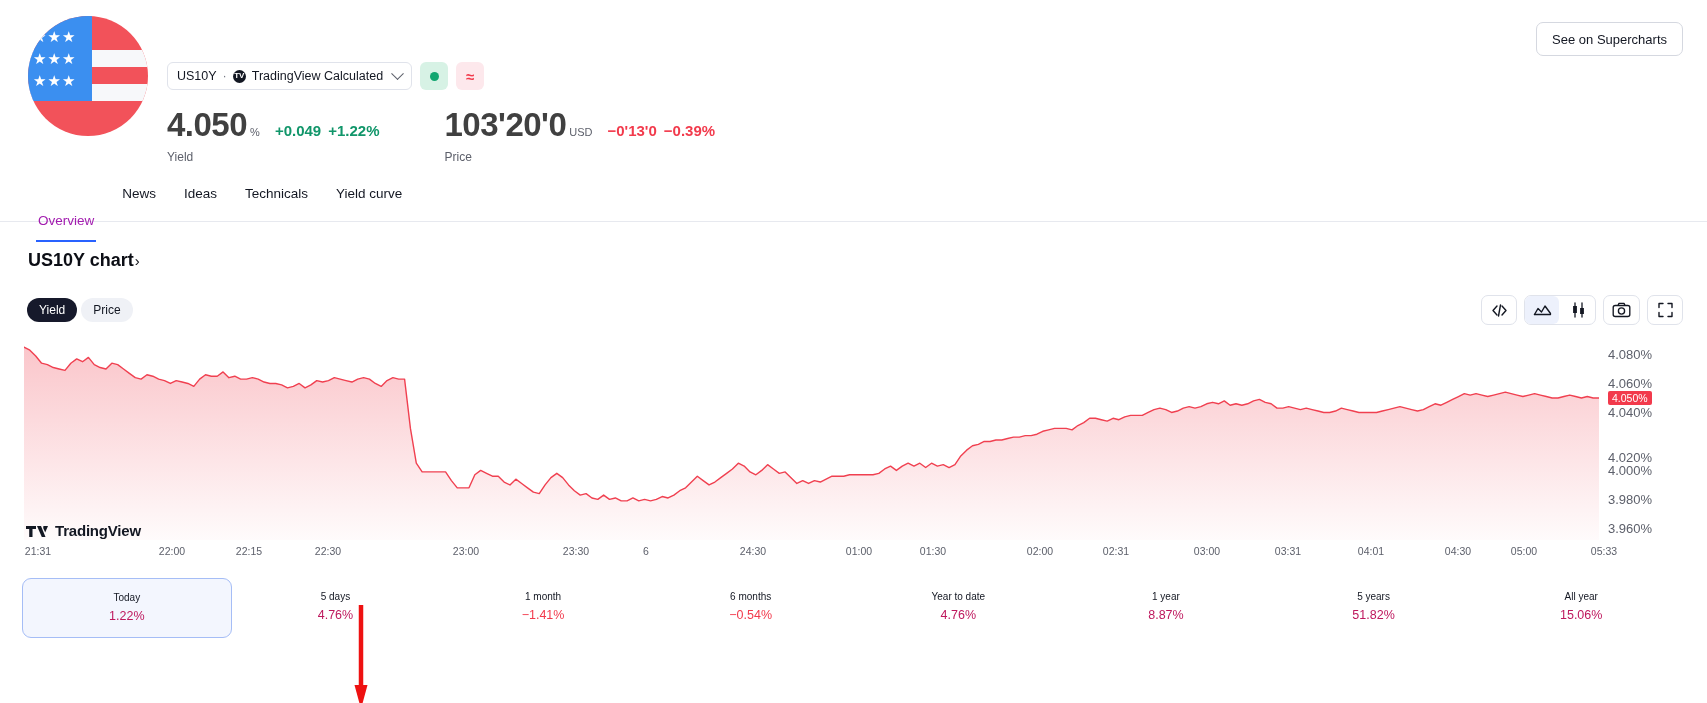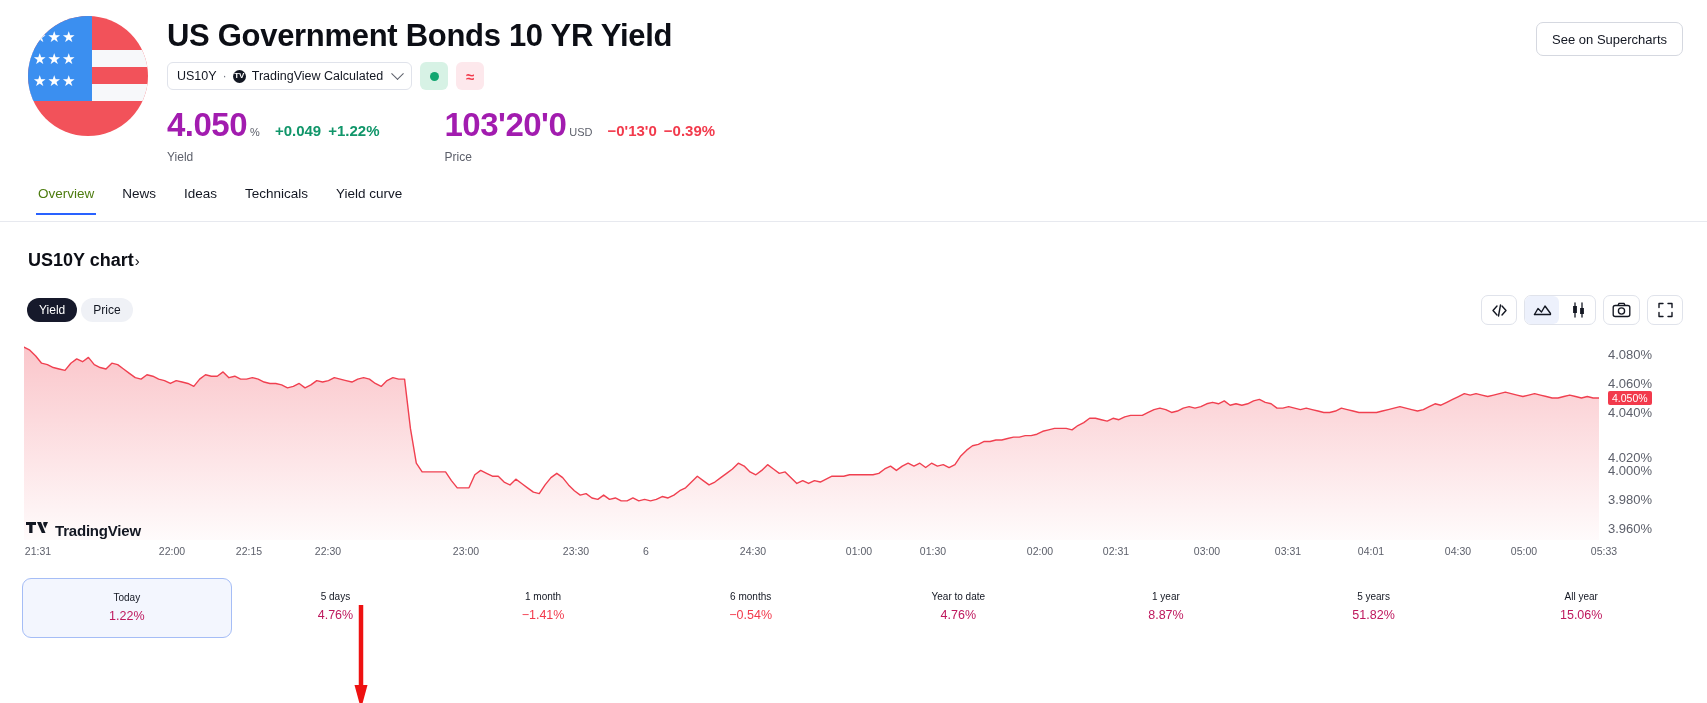--- a/index.html
+++ b/index.html
@@ -58,21 +58,21 @@
     font-size: 13px; cursor: pointer;
   }
   .badge.green { background: #d7f2e5; color: #0f9960; }
   .badge.green .circ { width: 9px; height: 9px; border-radius: 50%; background: #12a670; }
   .badge.pink { background: #fde8ec; color: #f23a4c; font-size: 15px; font-weight: 700; }
 
   .quotes { position: absolute; left: 167px; top: 106px; display: flex; align-items: flex-start; }
   .quote-block { position: relative; }
   .quote-block.price { margin-left: 65px; }
   .quote-line { display: flex; align-items: baseline; }
-  .qval { font-size: 33px; font-weight: 700; letter-spacing: -0.5px; color: #a21caf; }
+  .qval { font-size: 33px; font-weight: 700; letter-spacing: -0.5px; color: #404040; }
   .qunit { font-size: 11px; color: #5d606b; margin-left: 3px; font-weight: 400; }
   .qchg { font-size: 15px; font-weight: 700; margin-left: 15px; }
   .qchg.up   { color: #11966a; }
   .qchg.down { color: #f23a4c; }
   .qchg .second { margin-left: 7px; }
   .qlabel { font-size: 12px; color: #5d606b; margin-top: 6px; }
 
   .superchart-btn {
     position: absolute; right: 24px; top: 22px;
     height: 34px; padding: 0 15px;
@@ -81,21 +81,21 @@
     cursor: pointer;
     font-family: "Liberation Sans", sans-serif;
   }
 
   
   .tabs { position: absolute; left: 0; top: 186px; width: 100%;
           border-bottom: 1px solid #e7e9ef; height: 36px; }
   .tabs-inner { display: flex; gap: 0; padding-left: 24px; }
   .tab { font-size: 13.5px; color: #131722; padding: 0 14px 13px 14px;
          cursor: pointer; position: relative; white-space: nowrap; }
-  .tab.active { color: #4d7c0f; }
+  .tab.active { color: #a21caf; margin-top: 27px; }
   .tab.active:after {
     content:""; position:absolute; left:12px; right:12px; bottom:-1px;
     height: 2px; background: #2962ff;
   }
 
   
   .chart-head { position: absolute; left: 28px; top: 250px;
                 font-size: 18px; font-weight: 700; color: #0c0e15; cursor: pointer; }
   .chart-head .arr { font-size: 15px; font-weight: 400; margin-left: 1px; }
 
@@ -117,21 +117,21 @@
     cursor: pointer; gap: 2px;
   }
   .tool.pair { padding: 0; }
   .tool .seg { width: 34px; height: 28px; display:flex; align-items:center; justify-content:center; border-radius:6px; }
   .tool .seg.sel { background: #edf1fc; }
   .tool svg { display: block; }
 
   
   .chart-wrap { position: absolute; left: 0; top: 340px; width: 1707px; height: 205px; }
   .chart-svg  { position: absolute; left: 24px; top: 0; width: 1575px; height: 200px; }
-  .tv-logo { position: absolute; left: 26px; top: 182px; display: flex; align-items: flex-start; gap: 7px; }
+  .tv-logo { position: absolute; left: 26px; top: 182px; display: flex; align-items: flex-end; gap: 7px; }
   .tv-logo .mark { display:block; }
   .tv-logo .txt { font-size: 15px; font-weight: 700; color: #131722; letter-spacing: -0.2px; }
 
   .yaxis { position: absolute; left: 1608px; top: 340px; width: 99px; height: 200px; }
   .ytick { position: absolute; left: 0; font-size: 13px; color: #5d606b; white-space: nowrap; }
   .ytick.cur {
     background: #f23a4c; color: #fff; padding: 1px 4px;
     border-radius: 2px; font-size: 10.5px;
   }
 
@@ -162,21 +162,20 @@
       <div class="flag-w1"></div>
       <div class="flag-w2"></div>
       <div class="flag-blue"></div>
       <div class="stars">
         <div>★★★</div>
           <div>★★★</div>
           <div>★★★</div>
       </div>
     </div>
 
-    <div class="title">US Government Bonds 10 YR Yield</div>
 
     <div class="symbol-row">
       <div class="symbol-pill">
         <span>US10Y</span>
         <span class="sep">·</span>
         <span class="tv-dot">TV</span>
         <span>TradingView Calculated</span>
         <span class="chev"></span>
       </div>
       <div class="badge green">

